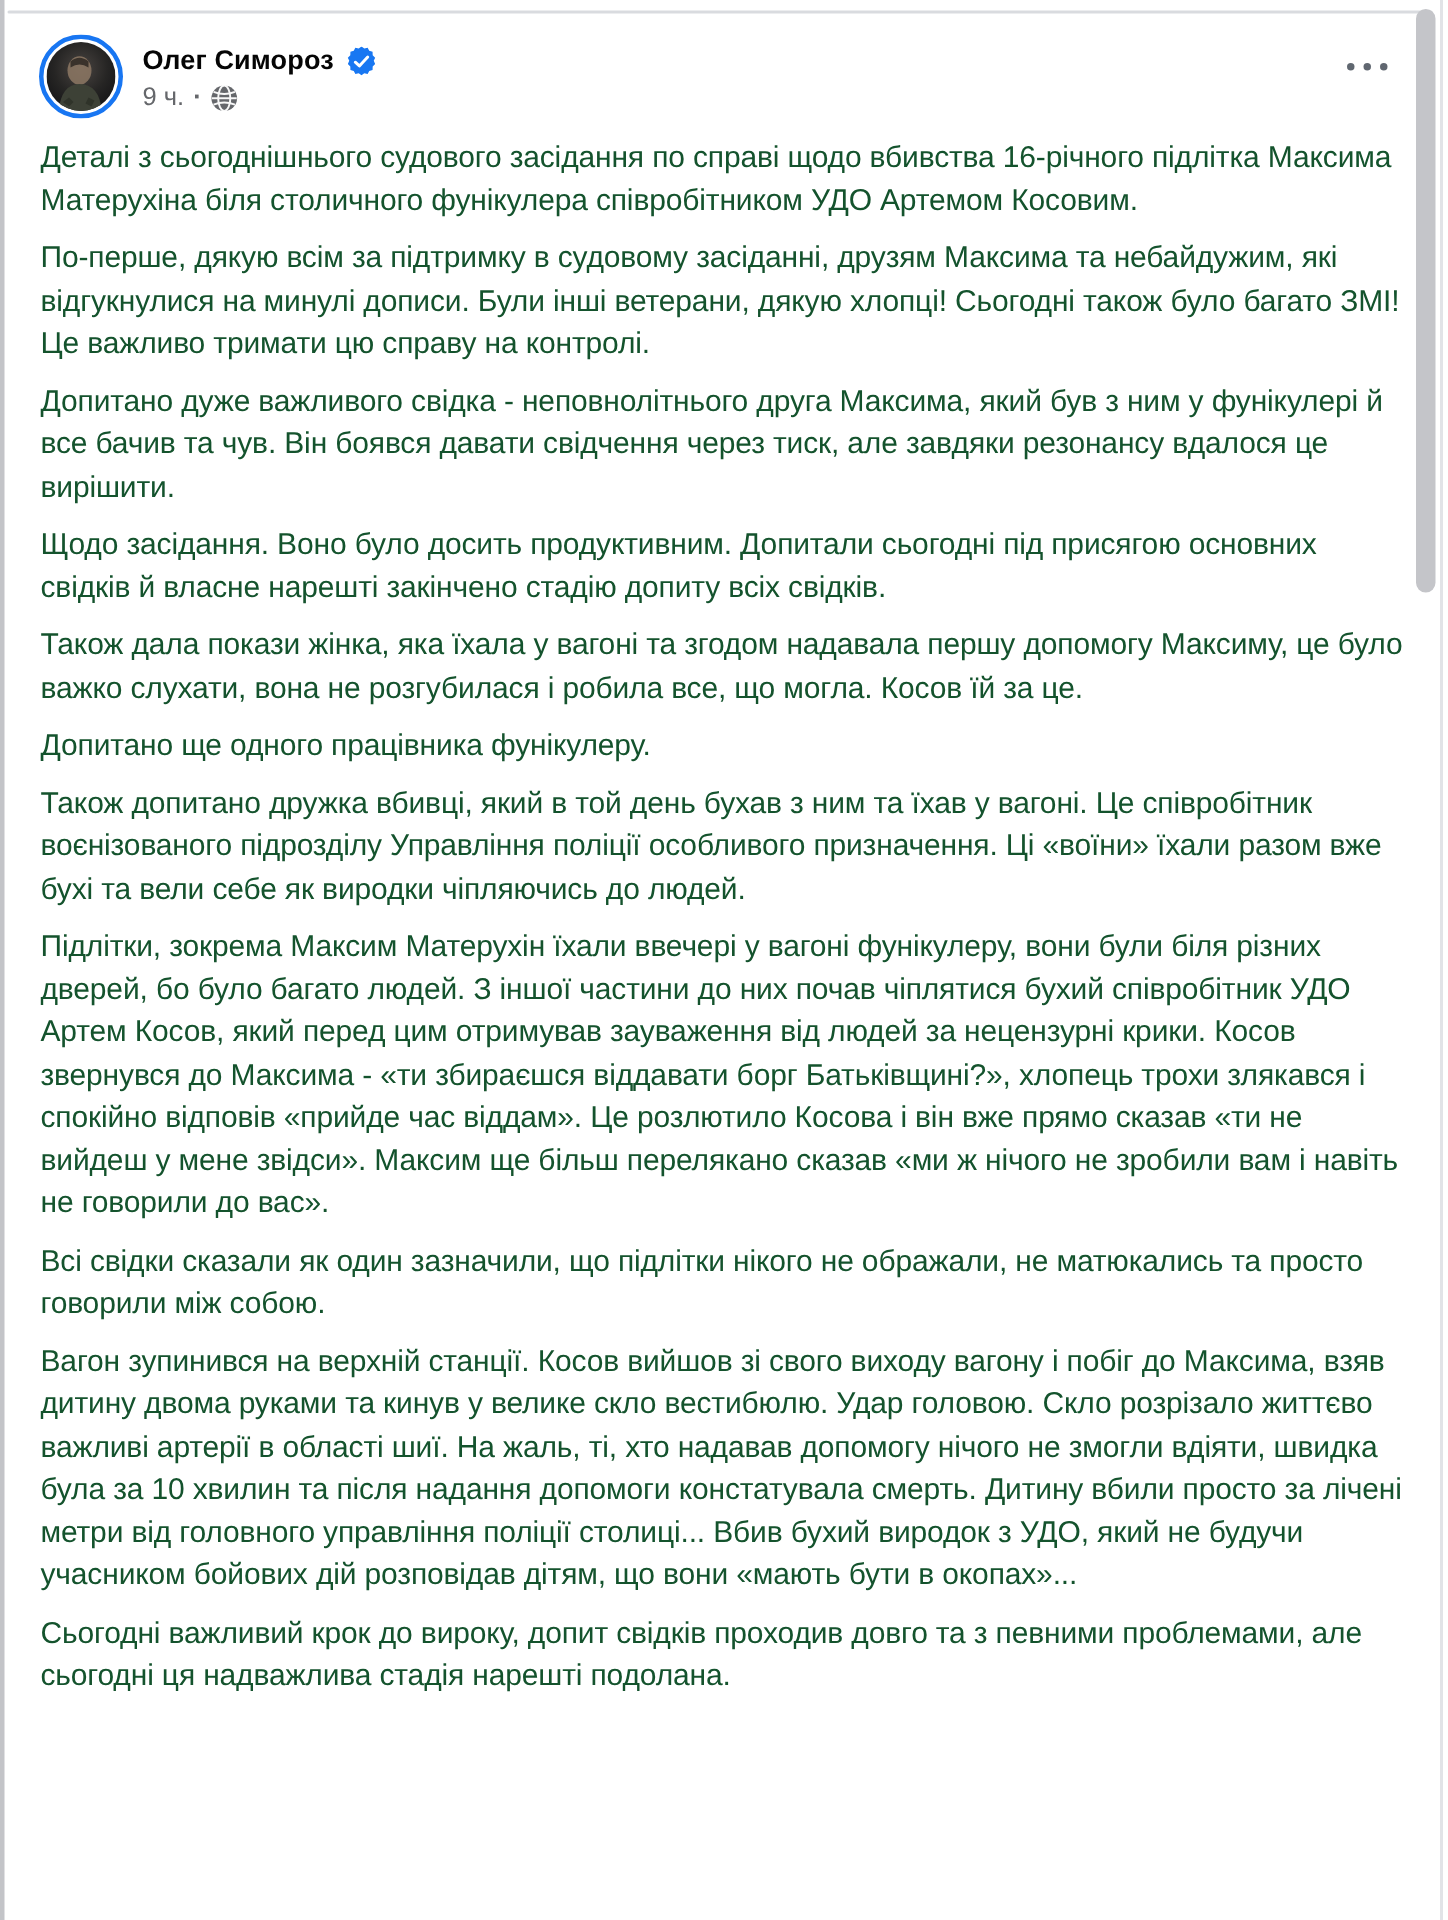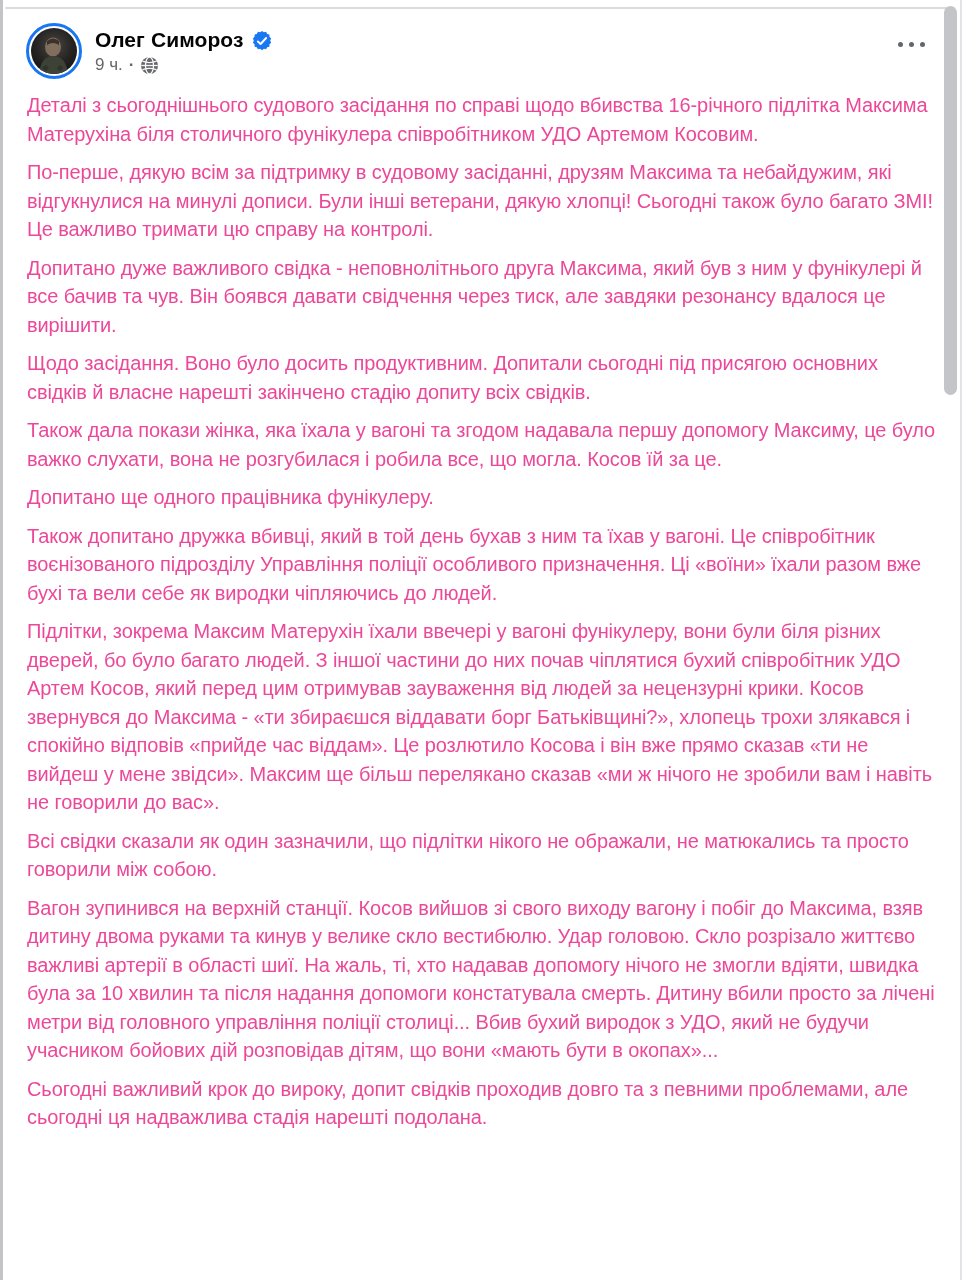--- a/index.html
+++ b/index.html
@@ -12,35 +12,35 @@
   }
   
   .edge-left{position:absolute;left:0;top:0;width:3px;height:1280px;background:#c3c4c8;}
   .edge-right{position:absolute;left:960px;top:0;width:2px;height:1280px;background:#e2e3e7;}
   .card-top-border{position:absolute;left:5px;top:7px;width:950px;height:2px;background:#d9dbdf;border-radius:2px;}
   .scrollbar-thumb{position:absolute;left:944px;top:6px;width:13px;height:389px;background:#c4c5c9;border-radius:7px;}
 
   
   .avatar-wrap{position:absolute;left:26px;top:23px;width:56px;height:56px;cursor:pointer;}
   .name-row{position:absolute;left:95px;top:28px;display:flex;align-items:center;gap:8px;}
-  .author-name{font-weight:700;font-size:21px;line-height:24px;color:#050505;letter-spacing:.1px;cursor:pointer;}
+  .author-name{font-weight:700;font-size:18px;line-height:24px;color:#050505;letter-spacing:.1px;cursor:pointer;}
   .verified-badge{width:20px;height:20px;display:block;margin-top:1px;}
   .meta-row{position:absolute;left:95px;top:54px;display:flex;align-items:center;gap:6px;color:#65676b;font-size:17px;line-height:22px;}
   .meta-sep{font-weight:700;color:#65676b;}
   .globe-icon{width:19px;height:19px;display:block;margin-top:1px;}
   .menu-btn{position:absolute;right:34px;top:36px;display:flex;align-items:center;gap:6px;padding:6px;cursor:pointer;border-radius:6px;}
   .menu-btn .dot{width:5px;height:5px;border-radius:50%;background:#606770;}
 
   
   .post-text{position:absolute;left:27px;top:91px;width:914px;}
   .post-text p{
     margin:0 0 10px 0;
     font-size:20px;
     line-height:28.5px;
-    color:#ec4899;
+    color:#14532d;
     letter-spacing:-0.1px;
     white-space:pre-wrap;
   }
 </style>
 </head>
 <body>
 
 <div class="edge-left"></div>
 <div class="edge-right"></div>
 <div class="card-top-border"></div>

